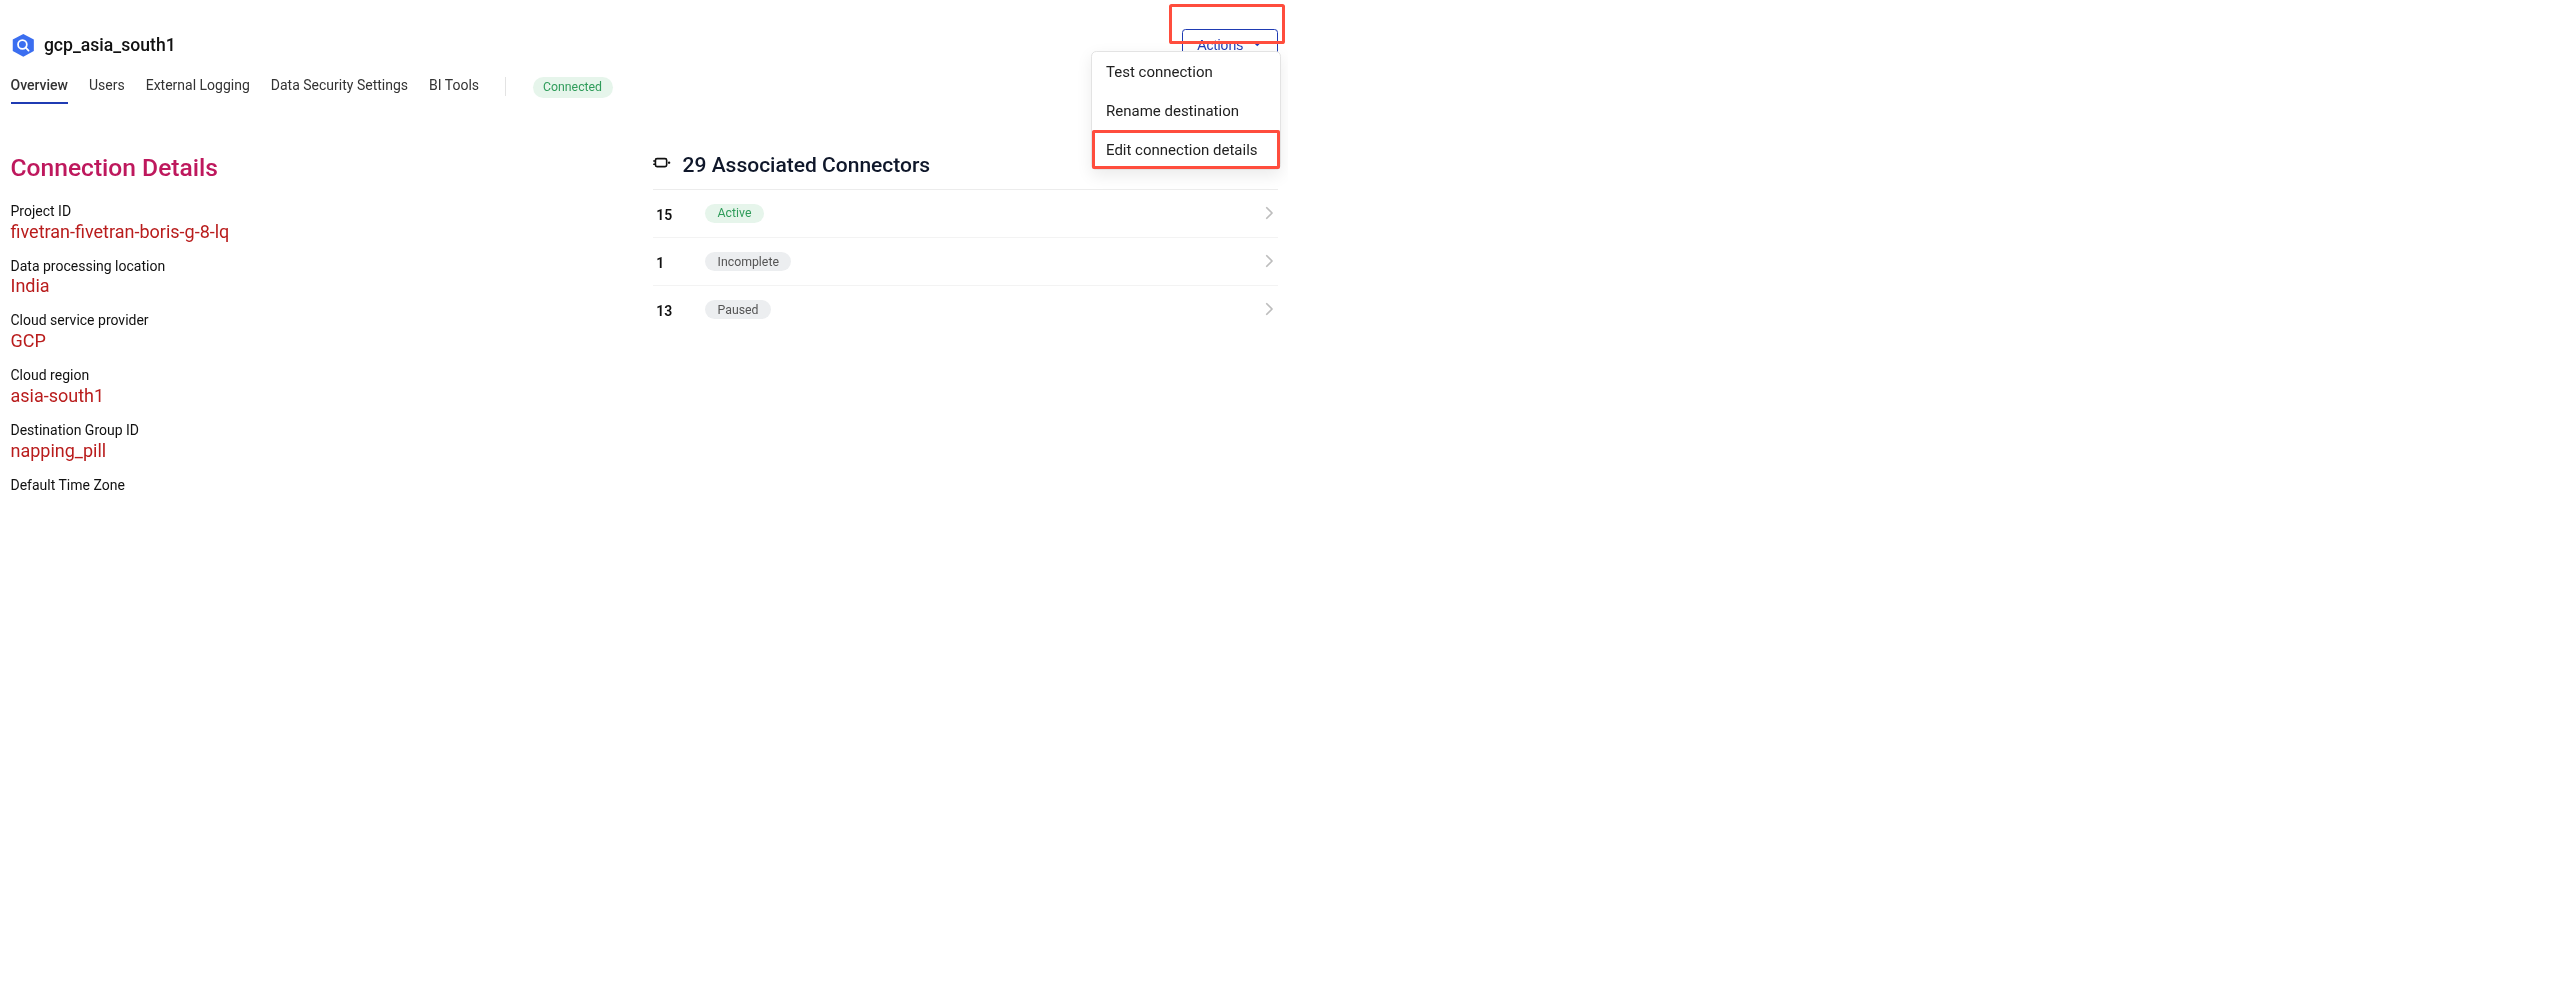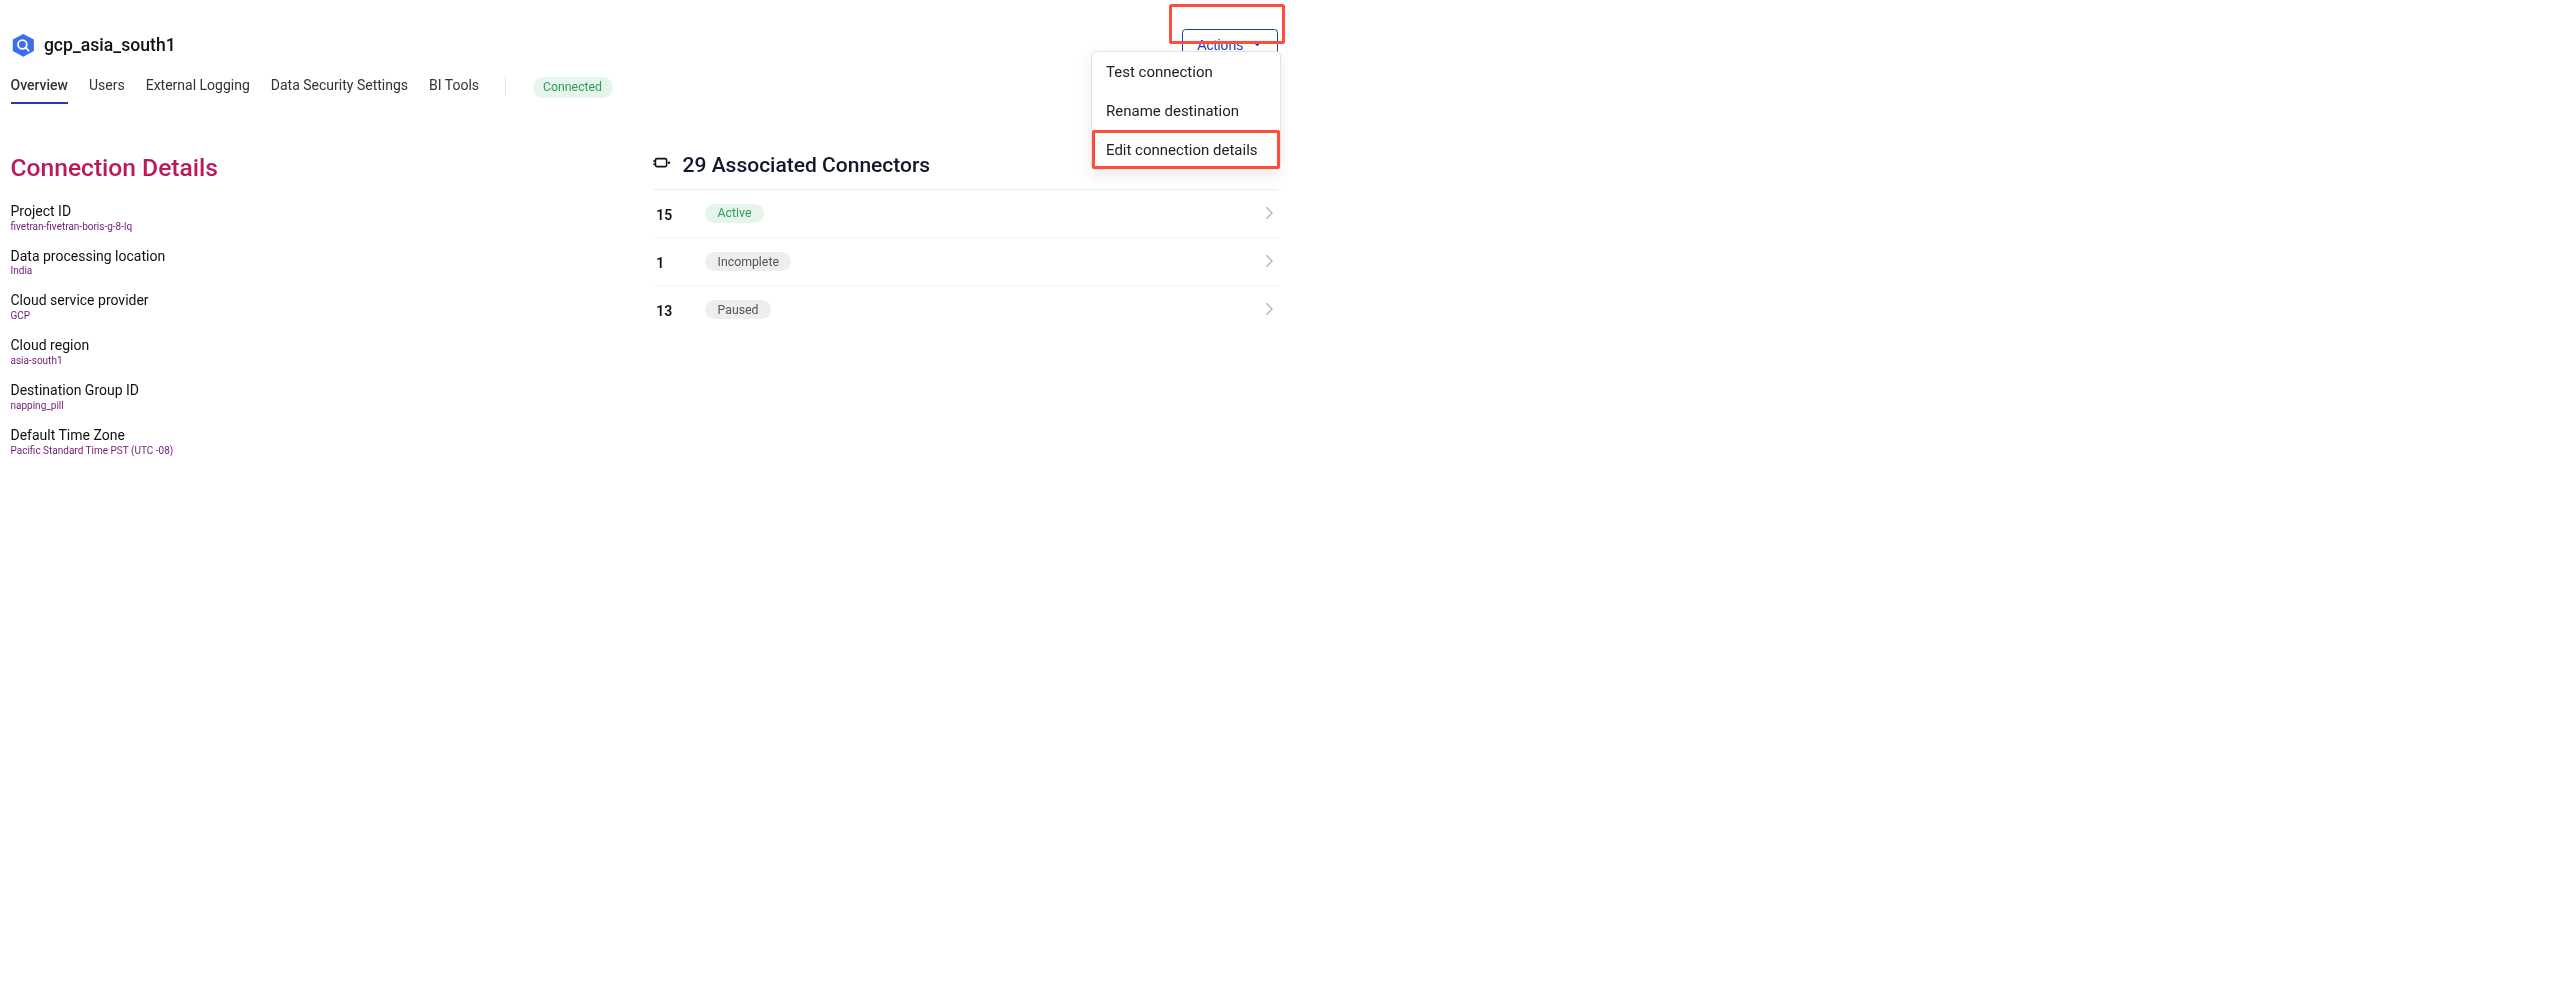--- a/index.html
+++ b/index.html
@@ -110,22 +110,22 @@
     color: #be185d;
     margin-bottom: 21px;
   }
   .kv { margin-bottom: 16px; }
   .kv-label {
     font-size: 14px;
     color: #111;
     margin-bottom: 1.8px;
   }
   .kv-value {
-    font-size: 10px;
-    color: #701a75;
+    font-size: 18px;
+    color: #b91c1c;
   }
 
   
   .assoc-header {
     display: flex;
     align-items: flex-start;
     gap: 10.5px;
     font-size: 21px;
     font-weight: 500;
     color: #0f172a;

